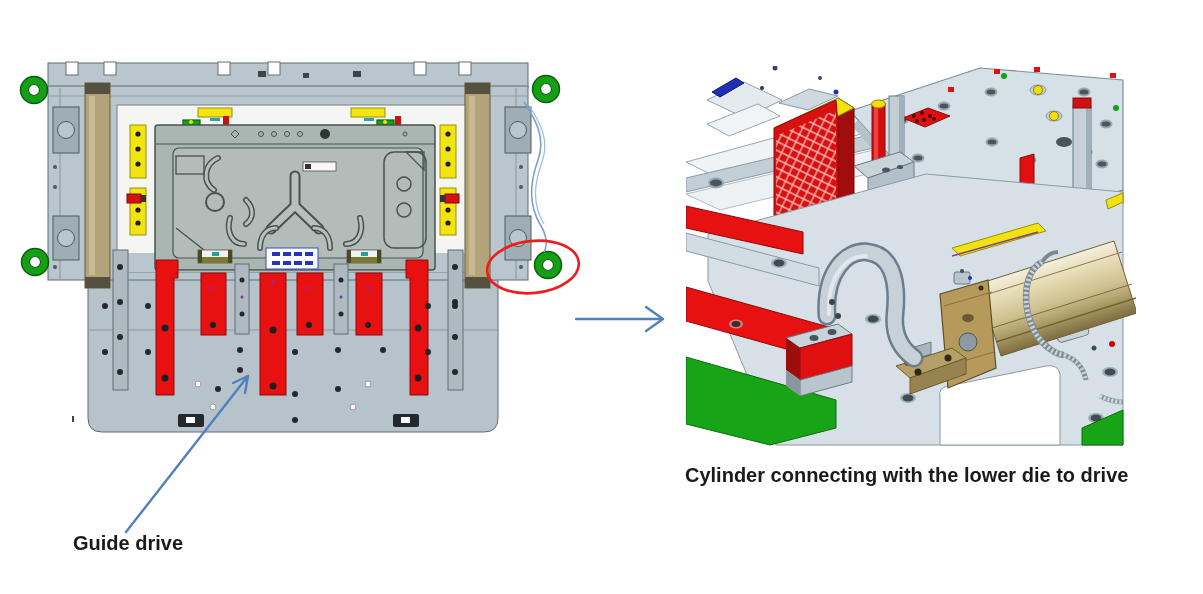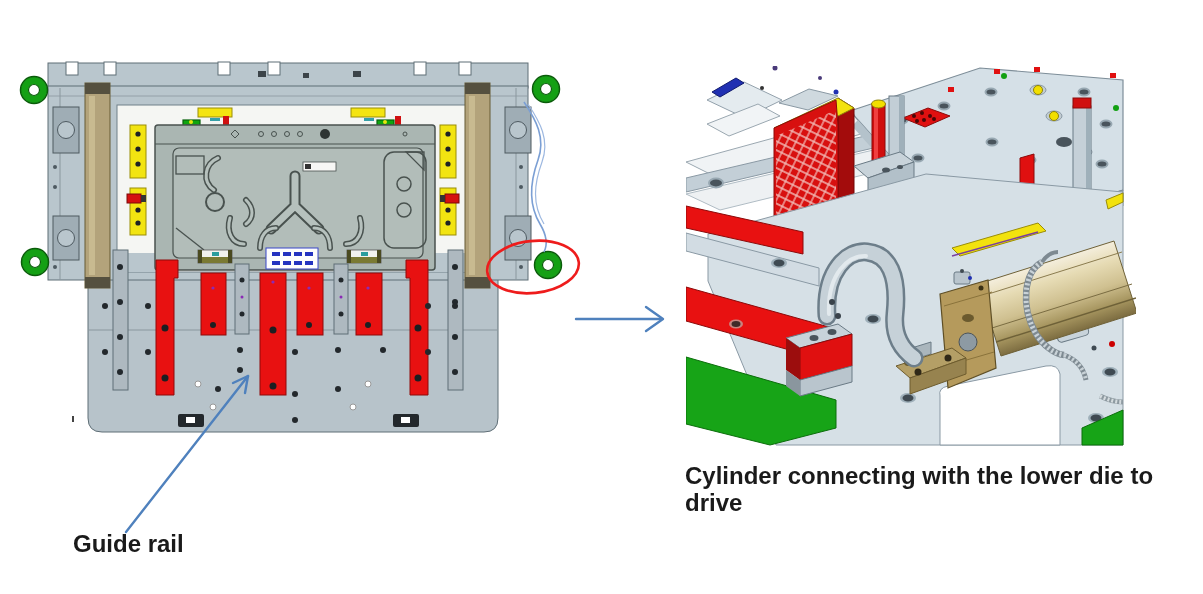--- a/index.html
+++ b/index.html
@@ -4,21 +4,21 @@
 <style>
   html,body{margin:0;padding:0;}
   body{
     width:1203px;height:594px;position:relative;overflow:hidden;
     background:#ffffff;
     font-family:"Liberation Sans", sans-serif;
   }
   .fig{position:absolute;}
   .label{
     position:absolute;color:var(--c-text,#1a1a1a);font-weight:700;
-    font-size:24px;line-height:27px;letter-spacing:0;
+    font-size:20px;line-height:27px;letter-spacing:0;
   }
   .annot-arrow{position:absolute;}
   .annot-arrow polyline, .annot-arrow line{
     stroke:var(--c-arrow,#4f81bd);stroke-width:2.4;fill:none;
     stroke-linecap:round;stroke-linejoin:round;
   }
   svg{display:block;}
 </style>
 </head>
 <body>
@@ -533,17 +533,17 @@
 <svg class="annot-arrow" style="left:110px;top:360px" width="150" height="180" viewBox="0 0 150 180">
   <line x1="16" y1="172" x2="138" y2="16"></line>
   <polyline points="135,33 138,16 123,23"></polyline>
 </svg>
 
 <svg class="annot-arrow" style="left:570px;top:302px" width="110" height="34" viewBox="0 0 110 34">
   <line x1="6" y1="17" x2="90" y2="17"></line>
   <polyline points="76,5 93,17 76,29"></polyline>
 </svg>
 
-<div class="label" style="left:73px;top:530px">Guide rail</div>
+<div class="label" style="left:73px;top:530px">Guide drive</div>
 
 <div class="label" style="left:685px;top:462px;width:505px">
   <span style="display:block">Cylinder connecting with the lower die to drive</span>
 </div>
 
 </body></html>

